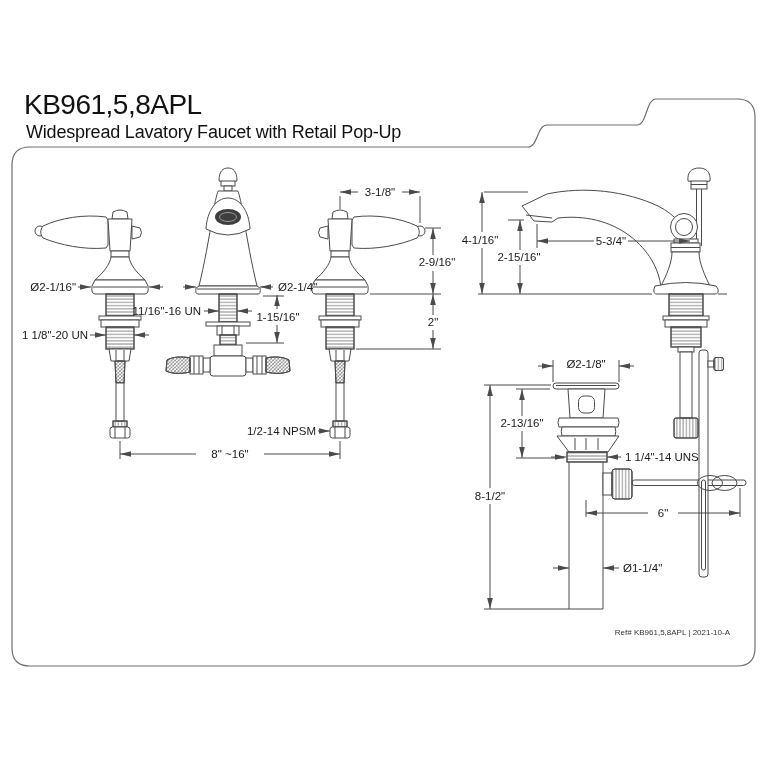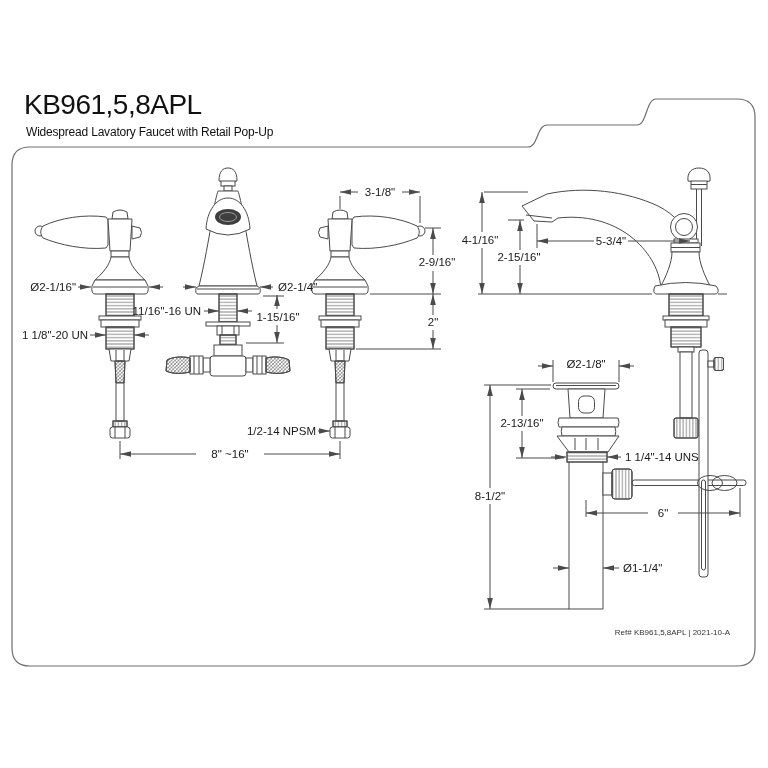--- a/index.html
+++ b/index.html
@@ -1,20 +1,20 @@
 <!DOCTYPE html>
 <html><head>
 <meta charset="utf-8">
 <style>
   html,body{margin:0;padding:0;background:#fff;}
   .page{position:relative;width:756px;height:768px;background:#ffffff;overflow:hidden;
         font-family:"Liberation Sans", sans-serif;}
   .title{position:absolute;left:24px;top:90px;font-size:28px;line-height:30px;color:#111;
          letter-spacing:-0.5px;white-space:nowrap;}
-  .subtitle{position:absolute;left:26px;top:124px;font-size:12px;line-height:16px;color:#111;
+  .subtitle{position:absolute;left:26px;top:124px;font-size:18px;line-height:16px;color:#111;
             letter-spacing:-0.2px;white-space:nowrap;}
   .ref{position:absolute;right:26px;top:628px;font-size:8px;color:#333;white-space:nowrap;}
   svg{position:absolute;left:0;top:0;}
 </style>
 </head>
 <body>
 
 <div class="page">
 
   <div class="title">KB961,5,8APL</div>

